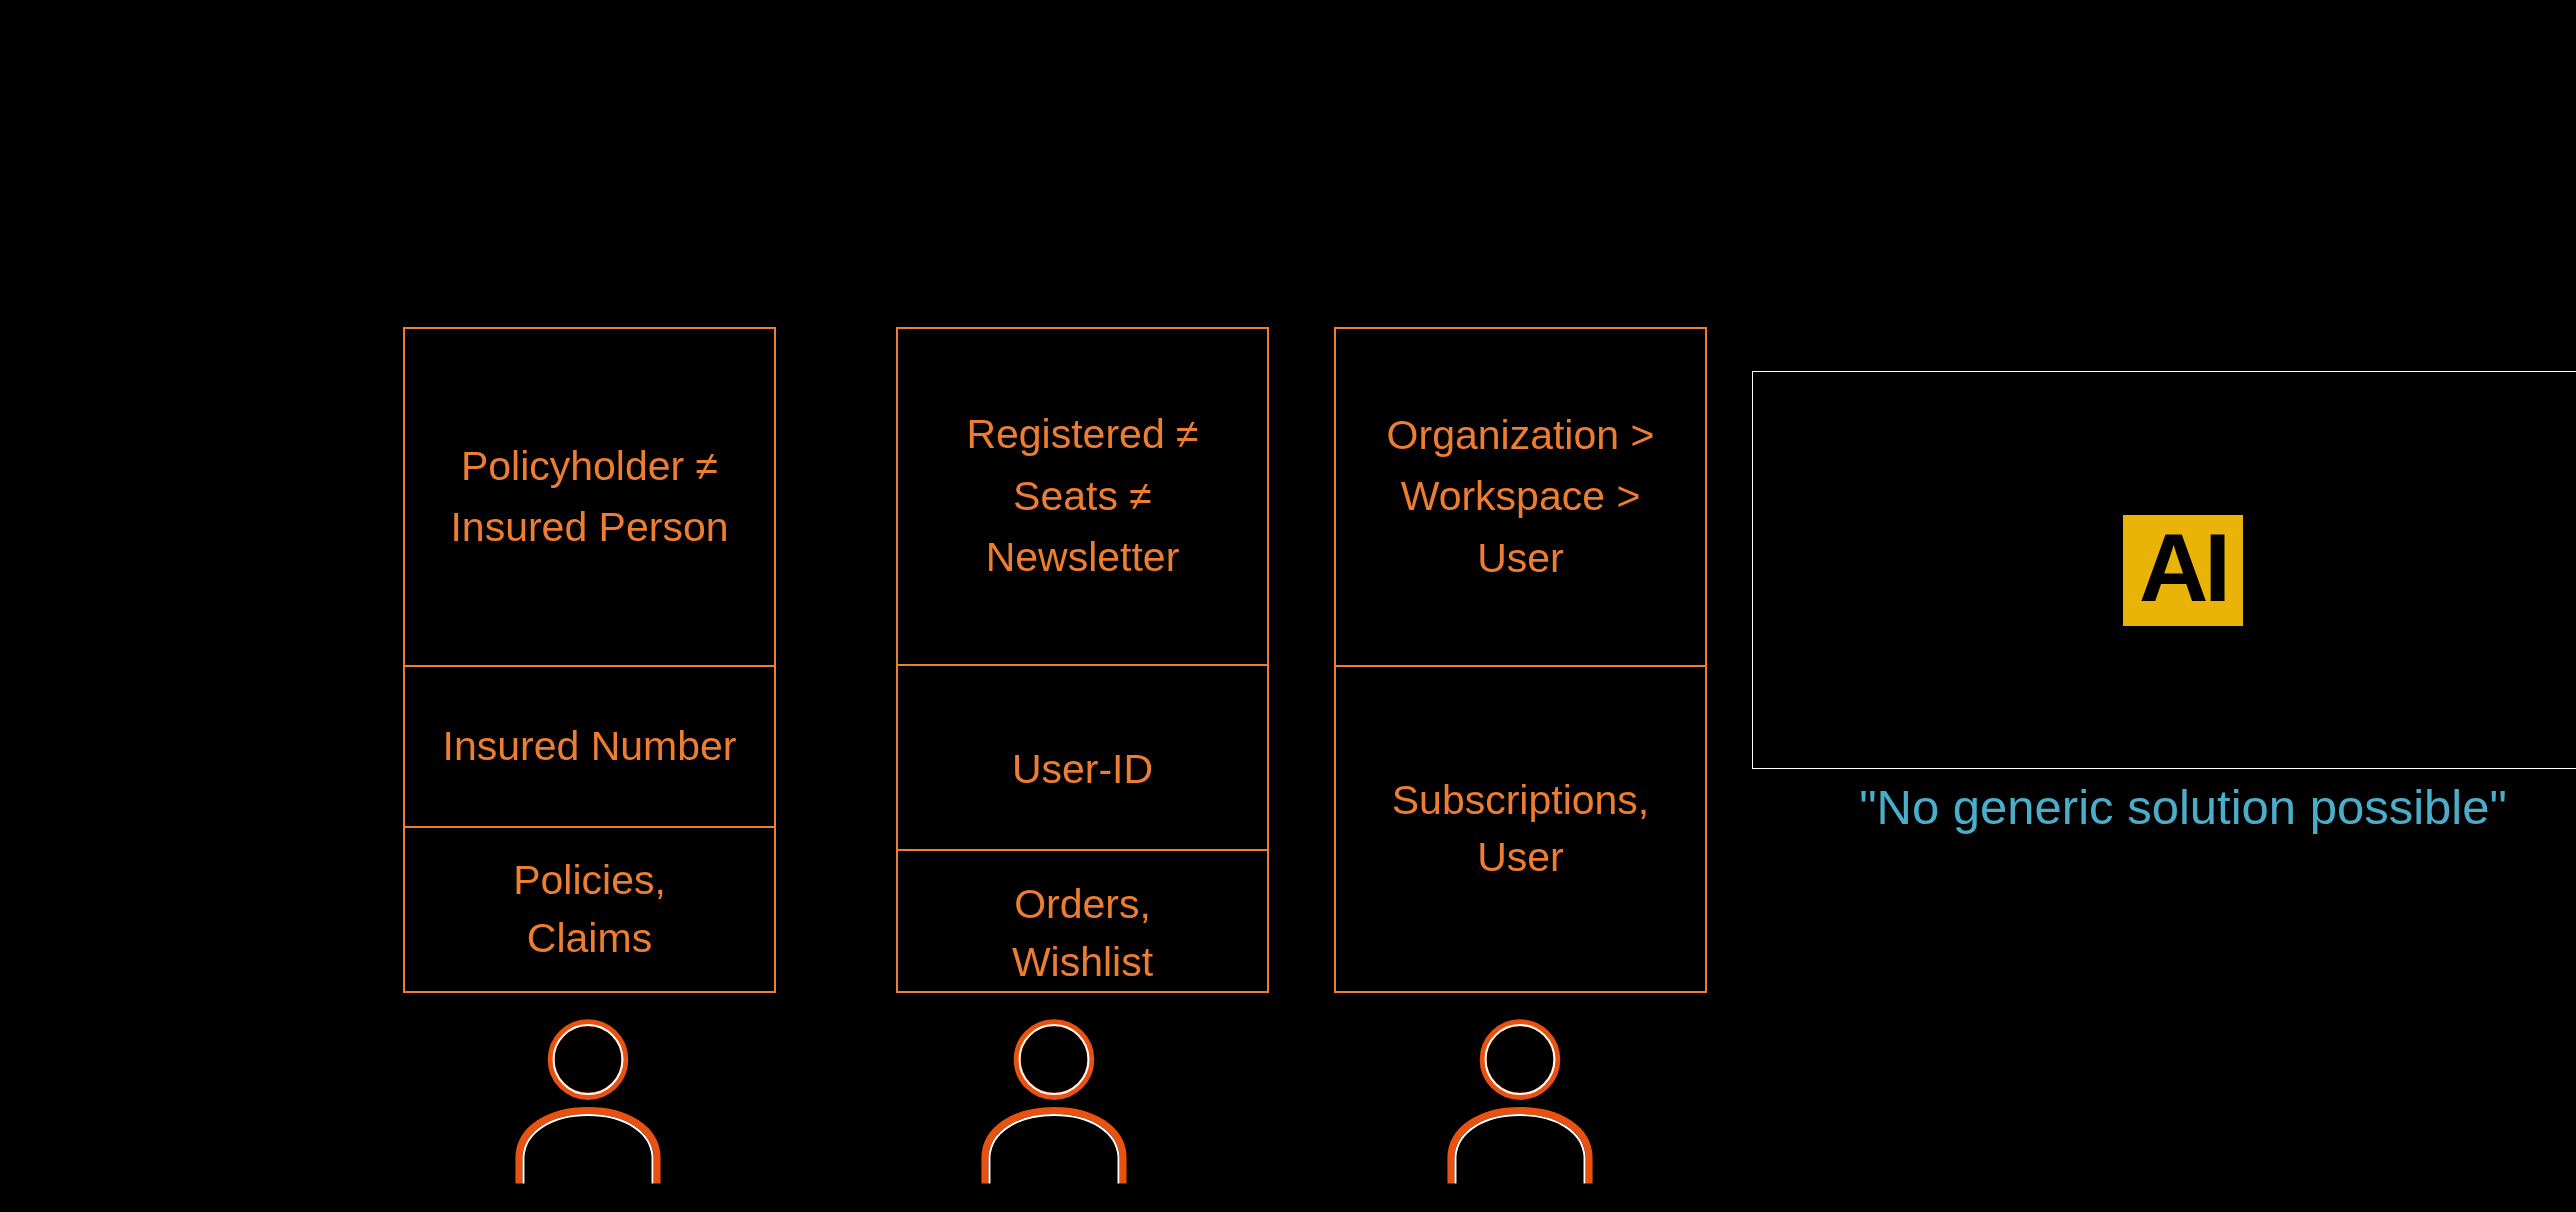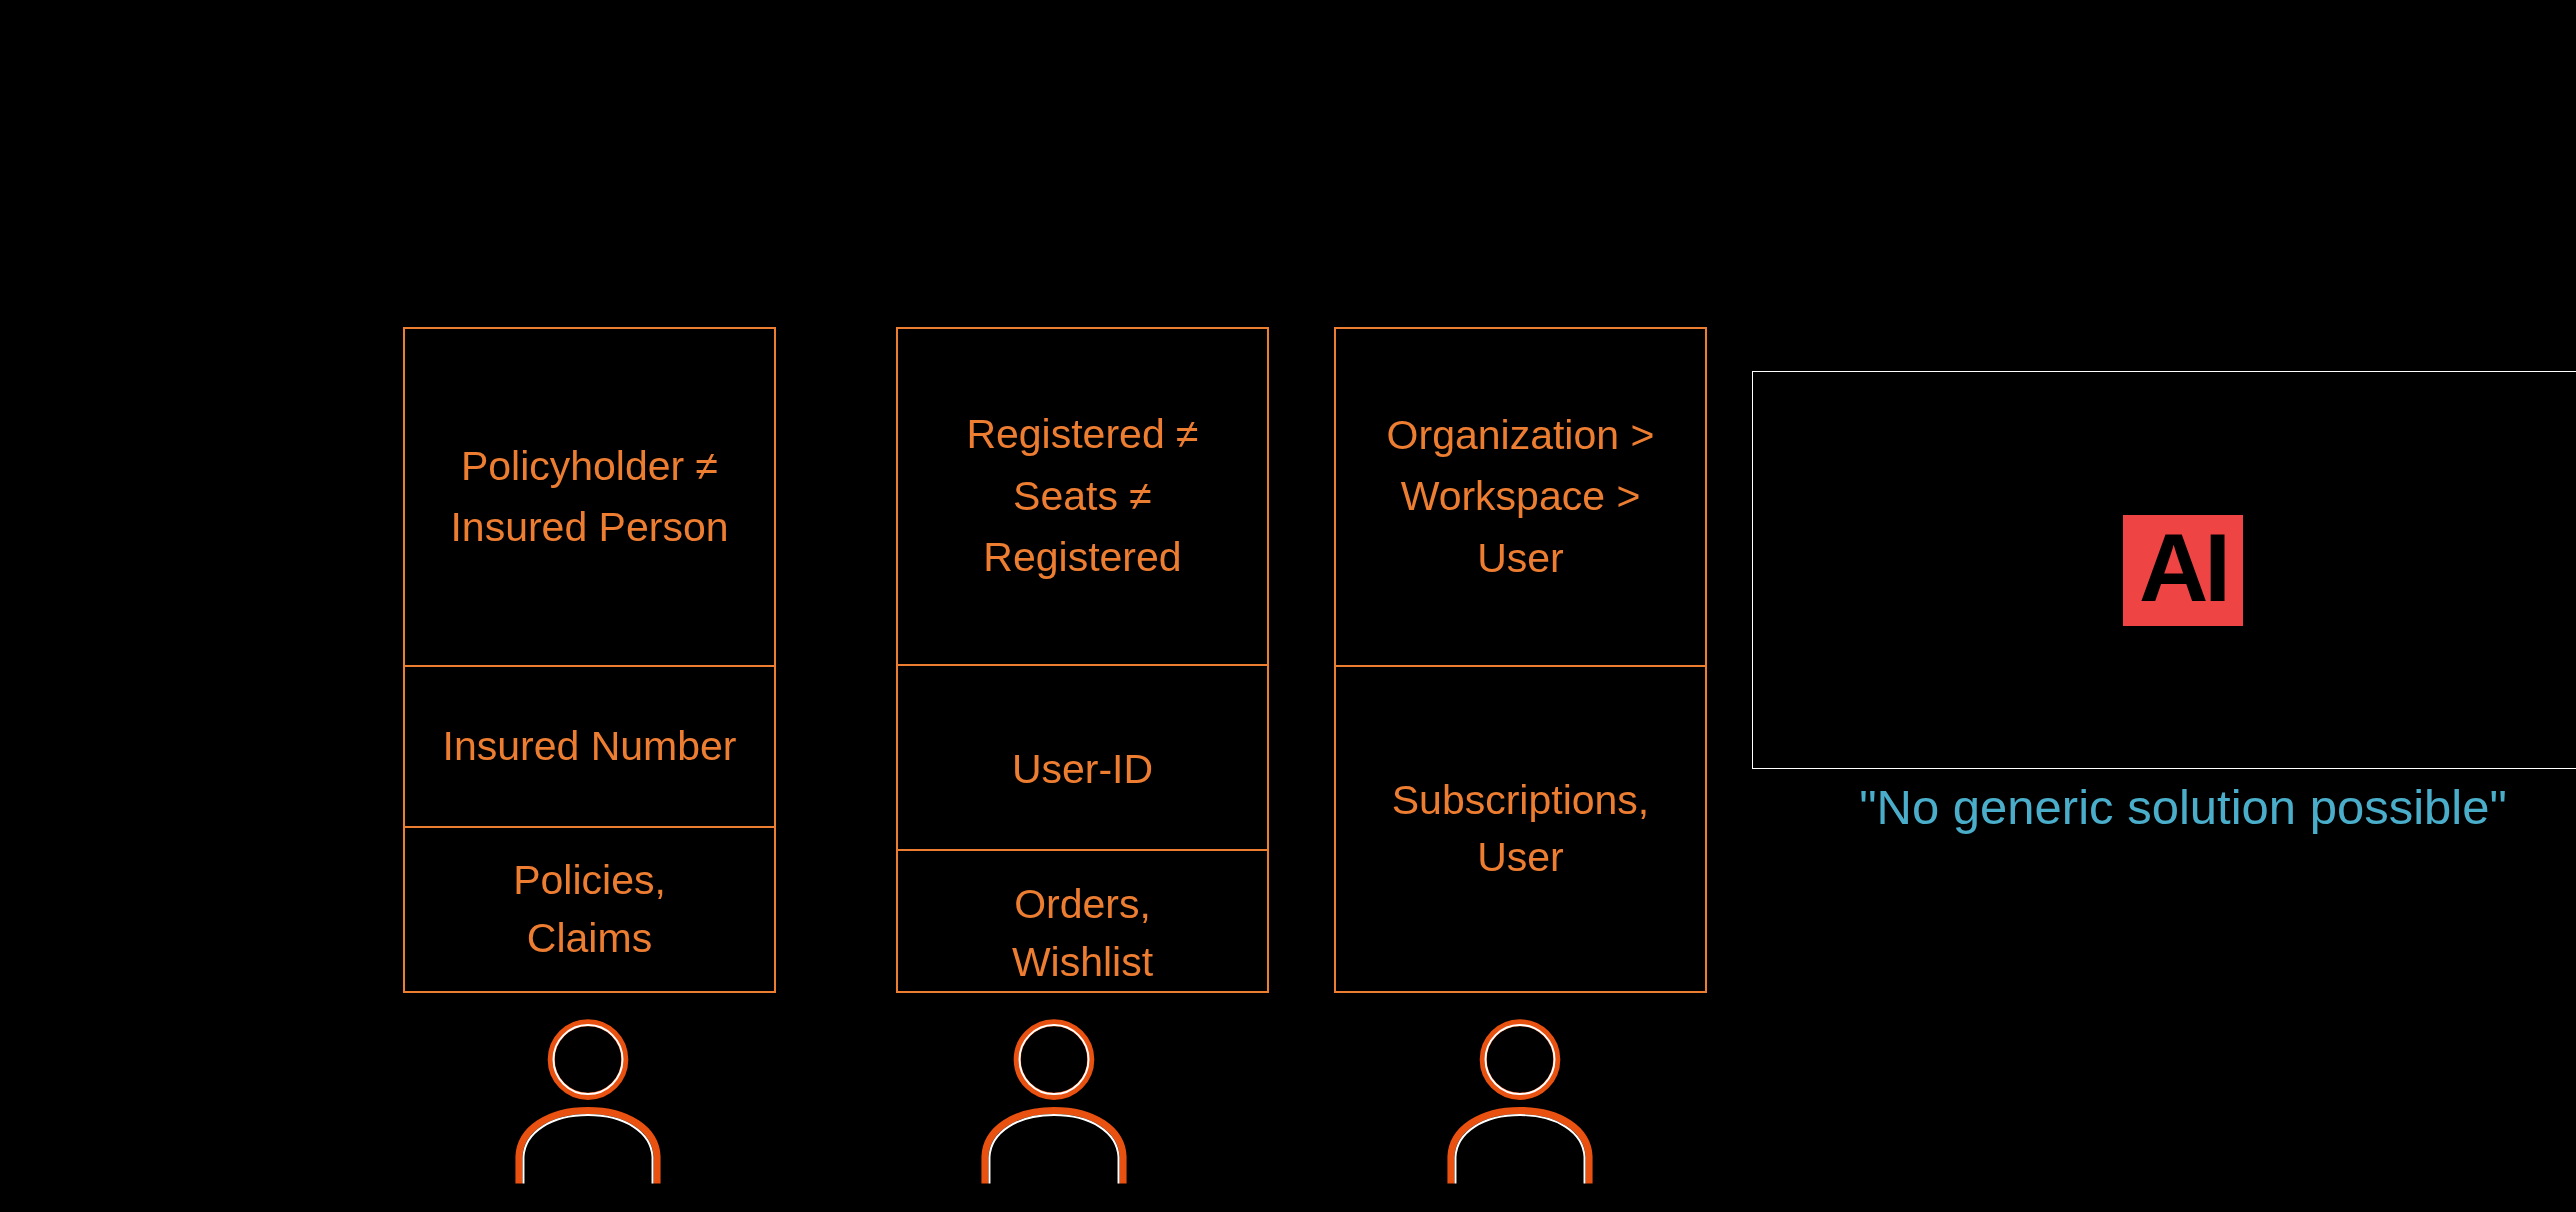--- a/index.html
+++ b/index.html
@@ -42,21 +42,21 @@
   
   .ai-panel{
     position:absolute;
     left:1712px;top:371px;width:862px;height:398px;
     border:1.9px solid #FFFFFF;
     box-sizing:border-box;
     display:flex;align-items:center;justify-content:center;
   }
   .ai-badge{
     width:120px;height:111px;
-    background:#ef4444;color:#000000;
+    background:#eab308;color:#000000;
     display:flex;align-items:center;justify-content:center;
     font-size:96px;font-weight:bold;letter-spacing:-3.9px;
     padding-bottom:3.9px;box-sizing:border-box;
   }
   .caption{
     position:absolute;
     left:1712px;top:781px;width:862px;
     color:#4AAECB;
     font-size:49px;line-height:1.1;
     text-align:center;
@@ -84,21 +84,21 @@
         <span class="line">Claims</span>
       </div>
     </div>
   </div>
 
   <div class="card card2">
     <div class="card-sec sec-title">
       <div>
         <span class="line">Registered ≠</span>
         <span class="line">Seats ≠</span>
-        <span class="line">Registered</span>
+        <span class="line">Newsletter</span>
       </div>
     </div>
     <div class="card-sec sec-id">
       <span>User-ID</span>
     </div>
     <div class="card-sec sec-artifacts">
       <div>
         <span class="line">Orders,</span>
         <span class="line">Wishlist</span>
       </div>

